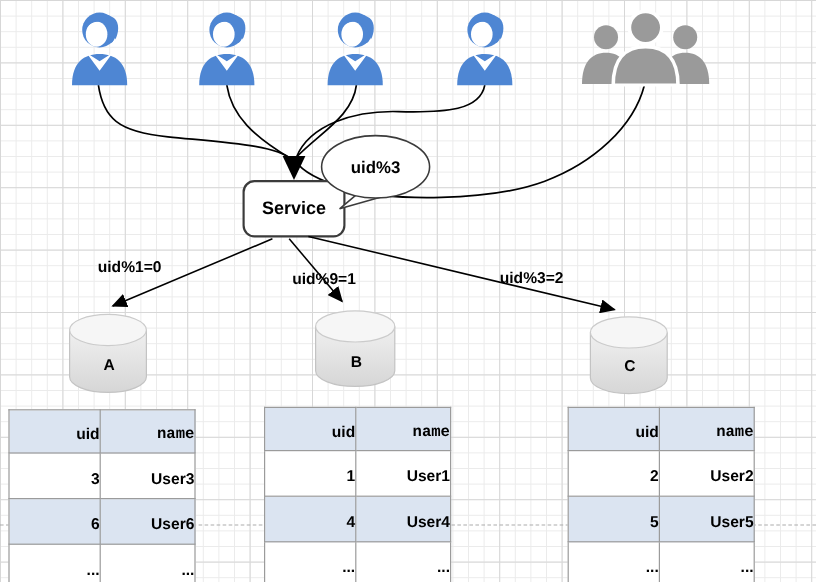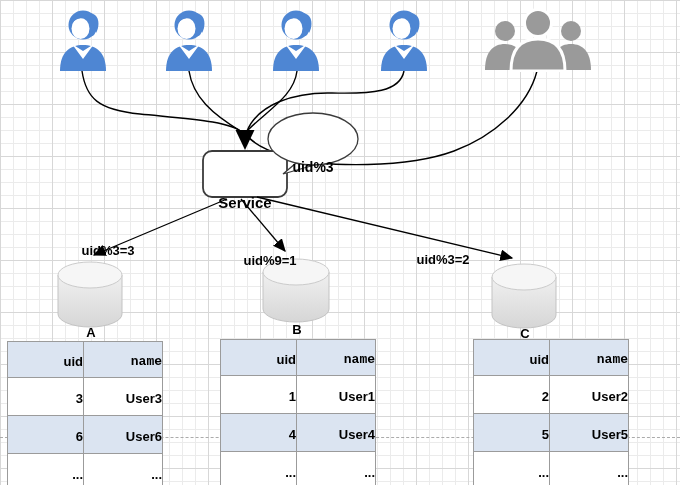--- a/index.html
+++ b/index.html
@@ -11,21 +11,21 @@
       linear-gradient(#d7d7d7 1px, transparent 1px),
       linear-gradient(90deg,#d7d7d7 1px, transparent 1px),
       linear-gradient(#ebebeb 1px, transparent 1px),
       linear-gradient(90deg,#ebebeb 1px, transparent 1px);
     background-size:52px 52px,52px 52px,13px 13px,13px 13px;
   }
   .abs{position:absolute;}
   svg{display:block;}
   .lbl{
     position:absolute;transform:translate(-50%,-50%);
-    font-weight:bold;font-size:13px;white-space:nowrap;line-height:1;margin-top:28px;
+    font-weight:bold;font-size:13px;white-space:nowrap;line-height:1;
   }
   .service-label{font-size:15px;}
   .bubble-label{font-size:14px;}
   .pagebreak{
     position:absolute;left:0;top:437px;width:680px;height:0;
     border-top:1px dashed #ababab;z-index:1;
   }
   .shard-table{
     position:absolute;border-collapse:collapse;z-index:2;
     font-weight:bold;font-size:13px;background:#fff;
@@ -138,21 +138,21 @@
     </g>
     <g fill="#9a9a9a" stroke="#ffffff" stroke-width="3">
       <circle cx="54" cy="15" r="13.5"></circle>
       <path d="M27,63 C27,40 38,31 54,31 C70,31 81,40 81,63 Z"></path>
     </g>
   </svg>
 
   <div class="lbl service-label" style="left:245px;top:174px">Service</div>
   <div class="lbl bubble-label" style="left:313px;top:139px">uid%3</div>
 
-  <div class="lbl" style="left:108px;top:222px">uid%3=3</div>
+  <div class="lbl" style="left:108px;top:222px">uid%1=0</div>
   <div class="lbl" style="left:270px;top:232px">uid%9=1</div>
   <div class="lbl" style="left:443px;top:231px">uid%3=2</div>
 
   <div class="lbl" style="left:91px;top:304px">A</div>
   <div class="lbl" style="left:297px;top:301px">B</div>
   <div class="lbl" style="left:525px;top:305px">C</div>
 
   <table class="shard-table" style="left:7px;top:341px">
     <tbody>
         <tr class="alt">

